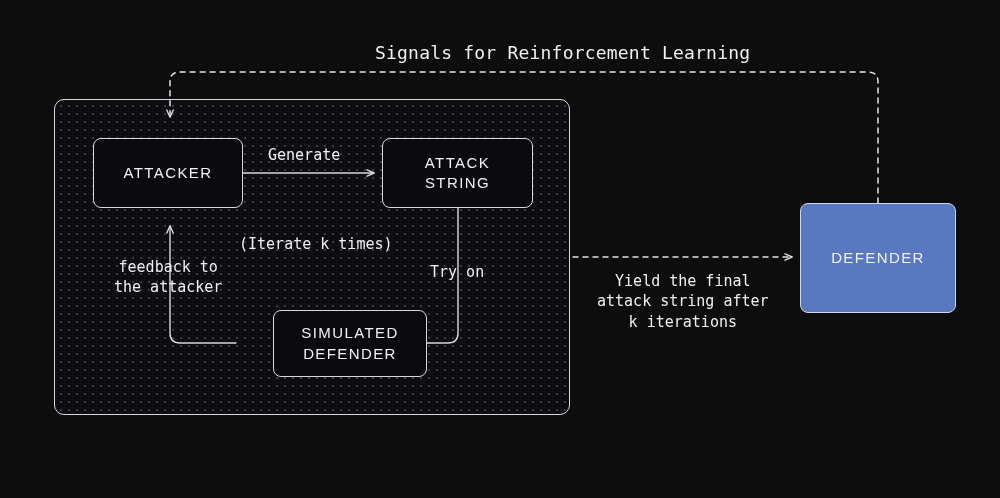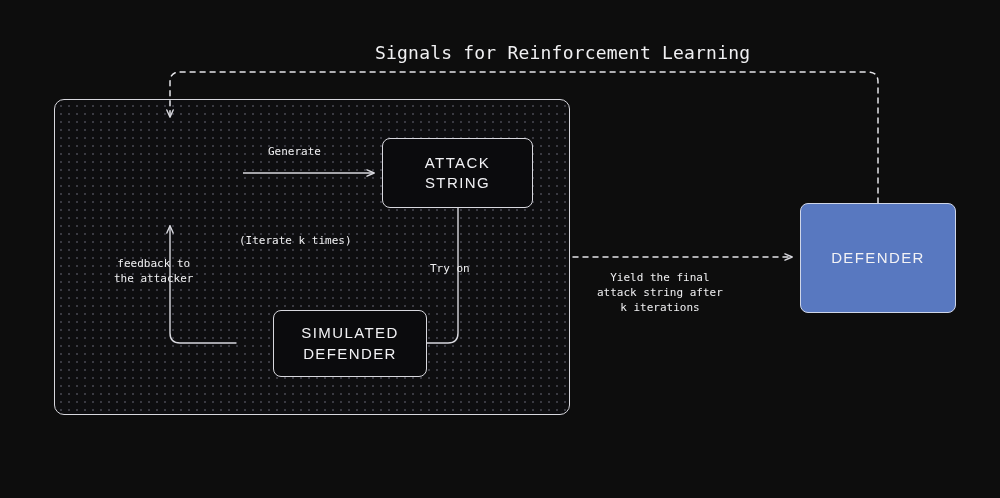--- a/index.html
+++ b/index.html
@@ -31,21 +31,21 @@
   #node-attack-string{left:382px;top:138px;width:151px;height:70px;}
   #node-sim-defender{left:236px;top:310px;width:154px;height:67px;}
   #node-defender{
     left:800px;top:203px;width:156px;height:110px;
     background:#5878c0;border:1.5px solid #cfd6e8;
   }
   
   .lbl{
     position:absolute;color:#f0f0f2;
     font-family:"DejaVu Sans Mono", monospace;
-    font-size:11px;line-height:1.35;white-space:pre;
+    font-size:15px;line-height:1.35;white-space:pre;
   }
   #lbl-title{left:375px;top:41px;font-size:18px;letter-spacing:0.2px;}
   #lbl-generate{left:268px;top:145px;}
   #lbl-iterate{left:239px;top:234px;}
   #lbl-tryon{left:430px;top:262px;}
   #lbl-feedback{left:114px;top:257px;text-align:center;}
   #lbl-yield{left:597px;top:271px;text-align:center;}
   
   #wires{position:absolute;left:0;top:0;width:1000px;height:498px;}
 </style>
@@ -69,20 +69,21 @@
 
     <path d="M458,208 L458,333 Q458,343 448,343 L406,343" fill="none" stroke="#d8d8de" stroke-width="1.4" stroke-linecap="round" marker-end="url(#ah)"></path>
 
     <path d="M236,343 L180,343 Q170,343 170,333 L170,226" fill="none" stroke="#d8d8de" stroke-width="1.4" stroke-linecap="round" marker-end="url(#ah)"></path>
 
     <path d="M573,257 L792,257" fill="none" stroke="#e4e4e8" stroke-width="1.5" stroke-dasharray="5 5" stroke-linecap="round" marker-end="url(#ah)"></path>
 
     <path d="M878,203 L878,82 Q878,72 868,72 L180,72 Q170,72 170,82 L170,117" fill="none" stroke="#e4e4e8" stroke-width="1.5" stroke-dasharray="5 5" stroke-linecap="round" marker-end="url(#ah)"></path>
   </svg>
 
+  <div class="node" id="node-attacker">ATTACKER</div>
 
   <div class="node" id="node-attack-string" style="white-space:pre-line;">ATTACK
 STRING</div>
 
   <div class="node" id="node-sim-defender" style="white-space:pre-line;margin-left:37px;">SIMULATED
 DEFENDER</div>
 
   <div class="node" id="node-defender">DEFENDER</div>
 
   <div class="lbl" id="lbl-generate">Generate</div>

